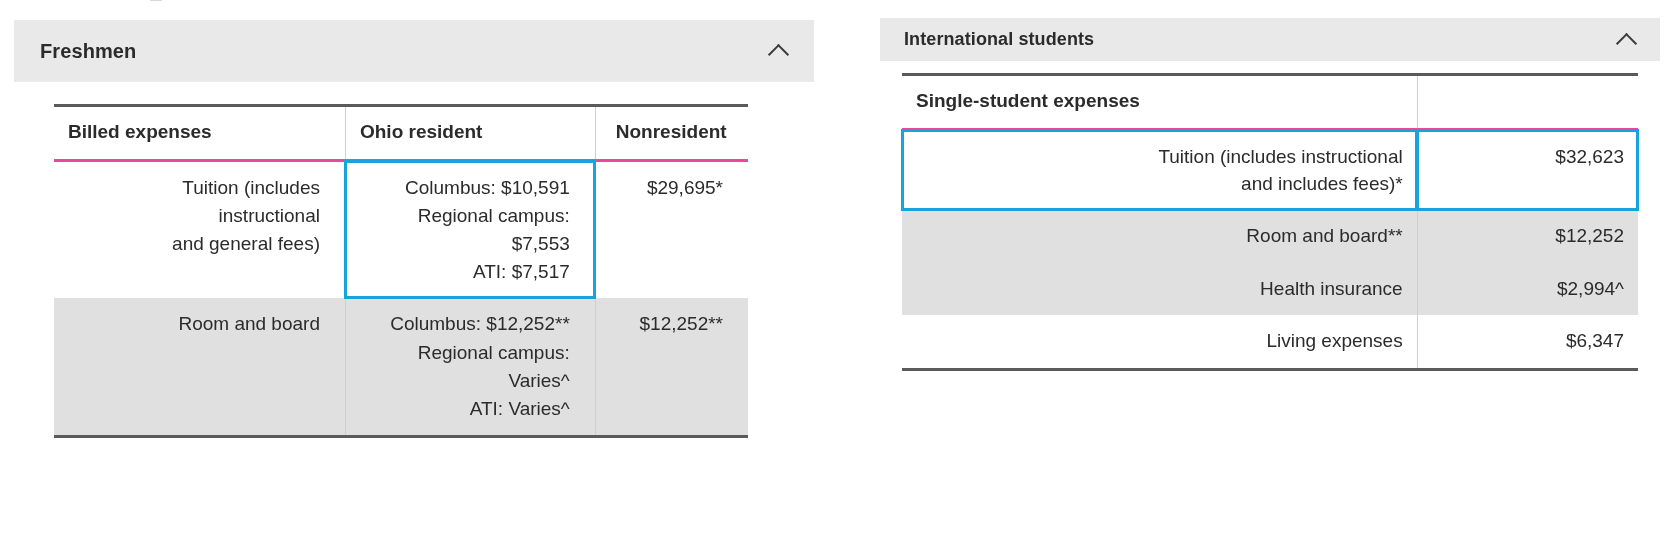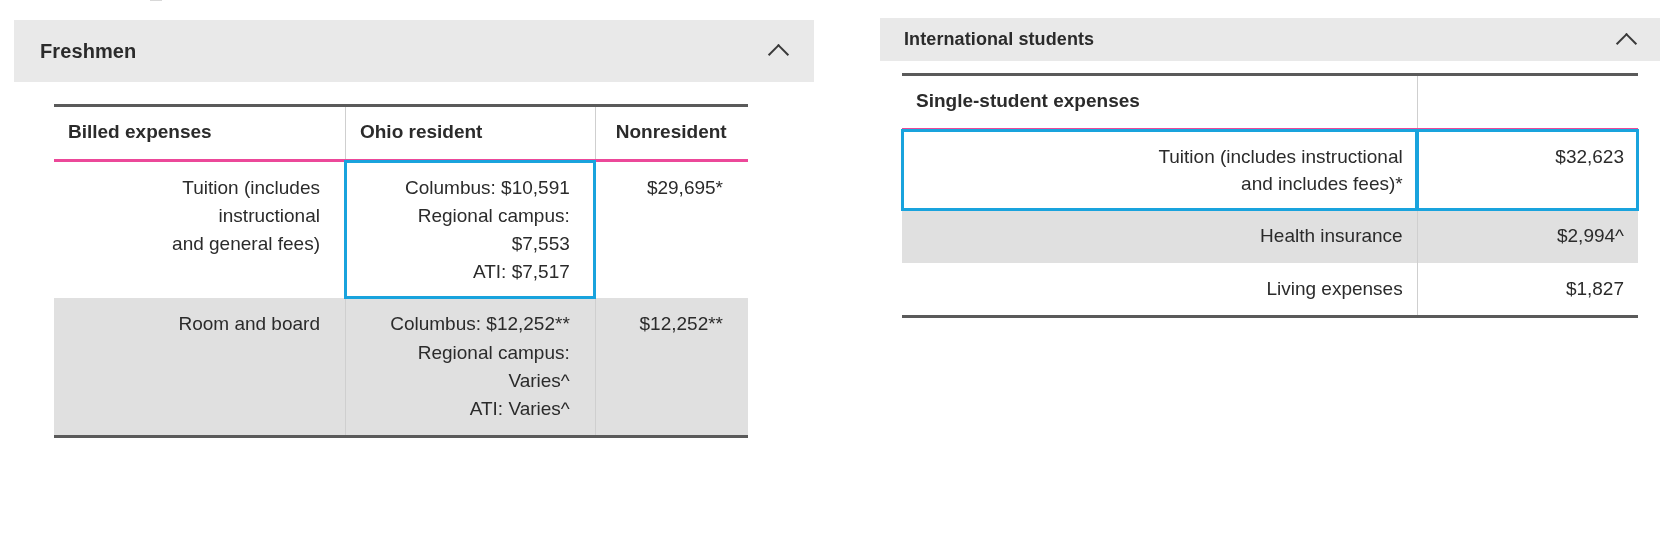--- a/index.html
+++ b/index.html
@@ -236,25 +236,29 @@
         </thead>
         <tbody>
           <tr>
             <td class="col-r1 hl">
               <span class="cellline">Tuition (includes instructional</span>
               <span class="cellline">and includes fees)*</span>
             </td>
             <td class="col-r2 hl">$32,623</td>
           </tr>
           <tr class="shaded">
+            <td class="col-r1">Room and board**</td>
+            <td class="col-r2">$12,252</td>
+          </tr>
+          <tr class="shaded">
             <td class="col-r1">Health insurance</td>
             <td class="col-r2">$2,994^</td>
           </tr>
           <tr class="last">
             <td class="col-r1">Living expenses</td>
-            <td class="col-r2">$1,827</td>
+            <td class="col-r2">$6,347</td>
           </tr>
         </tbody>
       </table>
     </div>
   </section>
 
 </div>
 
 </body></html>

